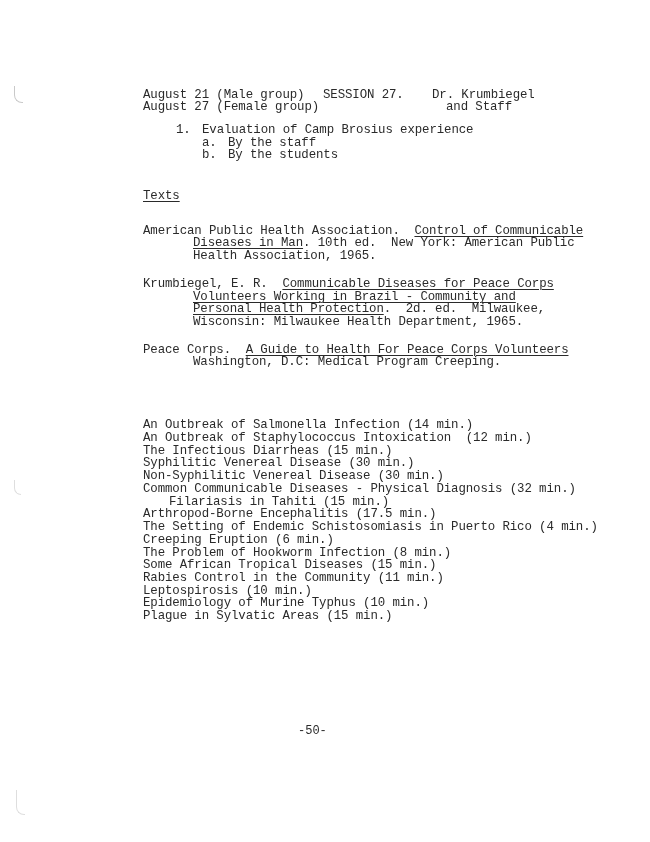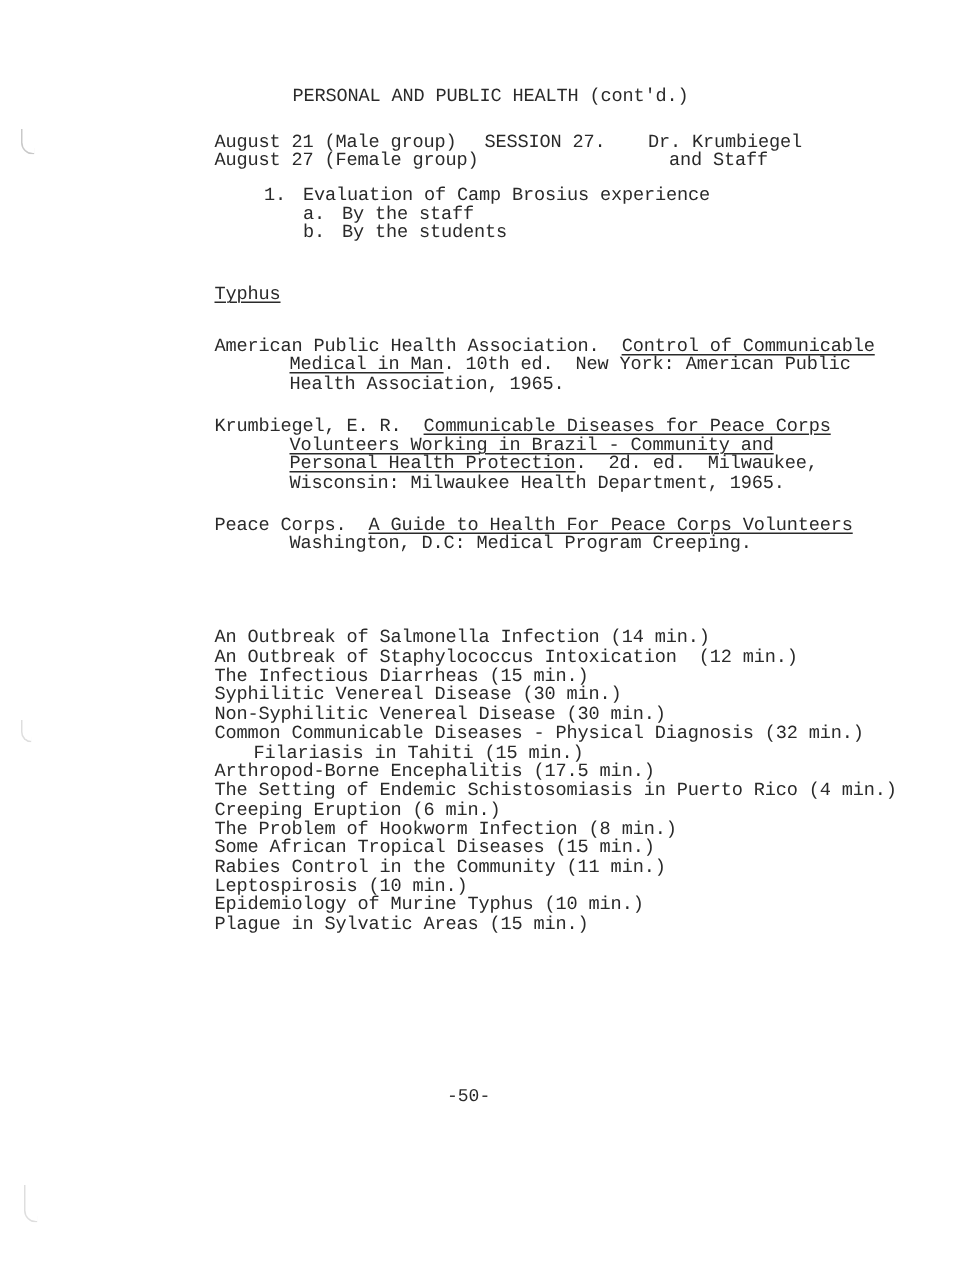--- a/index.html
+++ b/index.html
@@ -17,44 +17,43 @@
   </style>
 </head>
 <body>
 
 <div class="page">
 
   <div class="mark" style="left:14px; top:86px; width:8px; height:16px;"></div>
   <div class="mark" style="left:14px; top:480px; width:6px; height:14px; opacity:0.6;"></div>
   <div class="mark" style="left:16px; top:790px; width:8px; height:24px; opacity:0.6;"></div>
 
-  <div class="ln title">PERSONAL AND PUBLIC HEALTH (cont'd.)</div>
 
   <div>
     <div class="ln" style="left:143px; top:89px;">August 21 (Male group)</div>
     <div class="ln" style="left:143px; top:101px;">August 27 (Female group)</div>
     <div class="ln" style="left:323px; top:89px;">SESSION 27.</div>
     <div class="ln" style="left:432px; top:89px;">Dr. Krumbiegel</div>
     <div class="ln" style="left:446px; top:101px;">and Staff</div>
   </div>
 
   <div>
     <div class="ln" style="left:176px; top:124px;">1.</div>
     <div class="ln" style="left:202px; top:124px;">Evaluation of Camp Brosius experience</div>
     <div class="ln" style="left:202px; top:137px;">a.</div>
     <div class="ln" style="left:228px; top:137px;">By the staff</div>
     <div class="ln" style="left:202px; top:149px;">b.</div>
     <div class="ln" style="left:228px; top:149px;">By the students</div>
   </div>
 
-  <div class="ln u" style="left:143px; top:190px;">Typhus</div>
+  <div class="ln u" style="left:143px; top:190px;">Texts</div>
 
   <div>
     <div class="ln" style="left:143px; top:225px;"><span>American Public Health Association.  </span><span class="u">Control of Communicable</span></div>
-    <div class="ln" style="left:193px; top:237px;"><span class="u">Medical in Man</span><span>. 10th ed.  New York: American Public</span></div>
+    <div class="ln" style="left:193px; top:237px;"><span class="u">Diseases in Man</span><span>. 10th ed.  New York: American Public</span></div>
     <div class="ln" style="left:193px; top:250px;">Health Association, 1965.</div>
   </div>
 
   <div>
     <div class="ln" style="left:143px; top:278px;"><span>Krumbiegel, E. R.  </span><span class="u">Communicable Diseases for Peace Corps</span></div>
     <div class="ln u" style="left:193px; top:291px;">Volunteers Working in Brazil - Community and</div>
     <div class="ln" style="left:193px; top:303px;"><span class="u">Personal Health Protection</span><span>.  2d. ed.  Milwaukee,</span></div>
     <div class="ln" style="left:193px; top:316px;">Wisconsin: Milwaukee Health Department, 1965.</div>
   </div>
 

